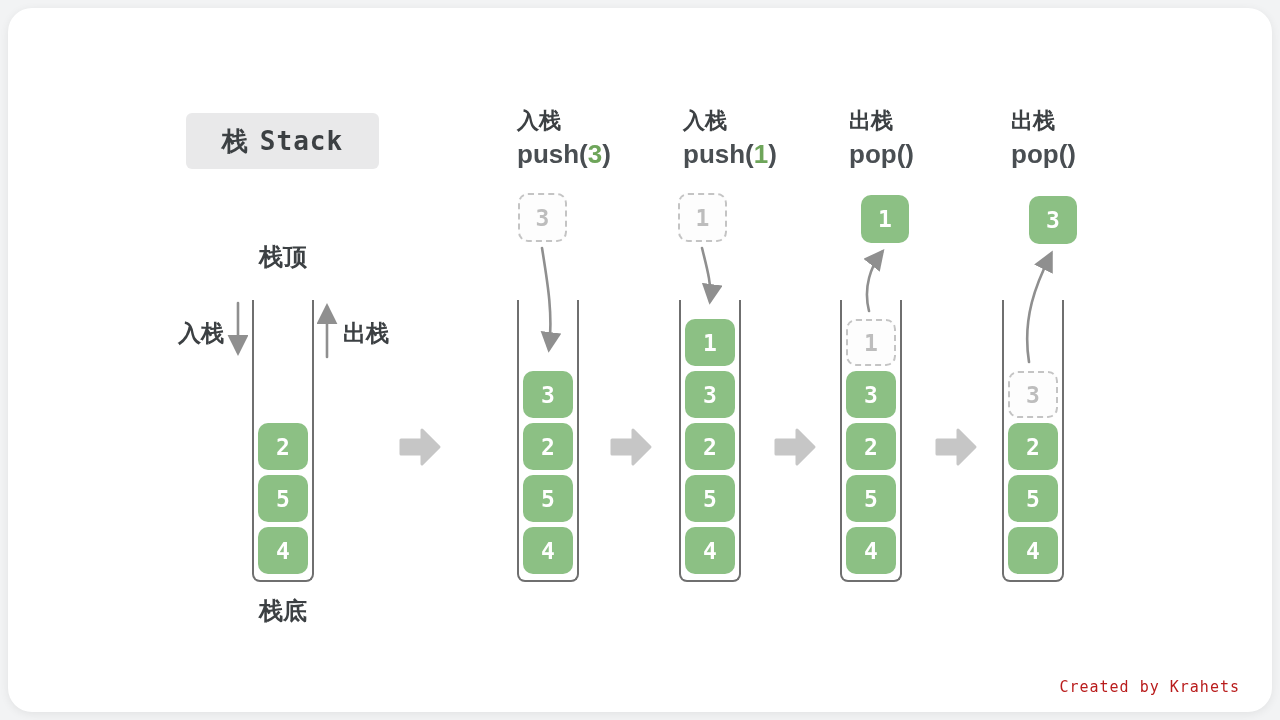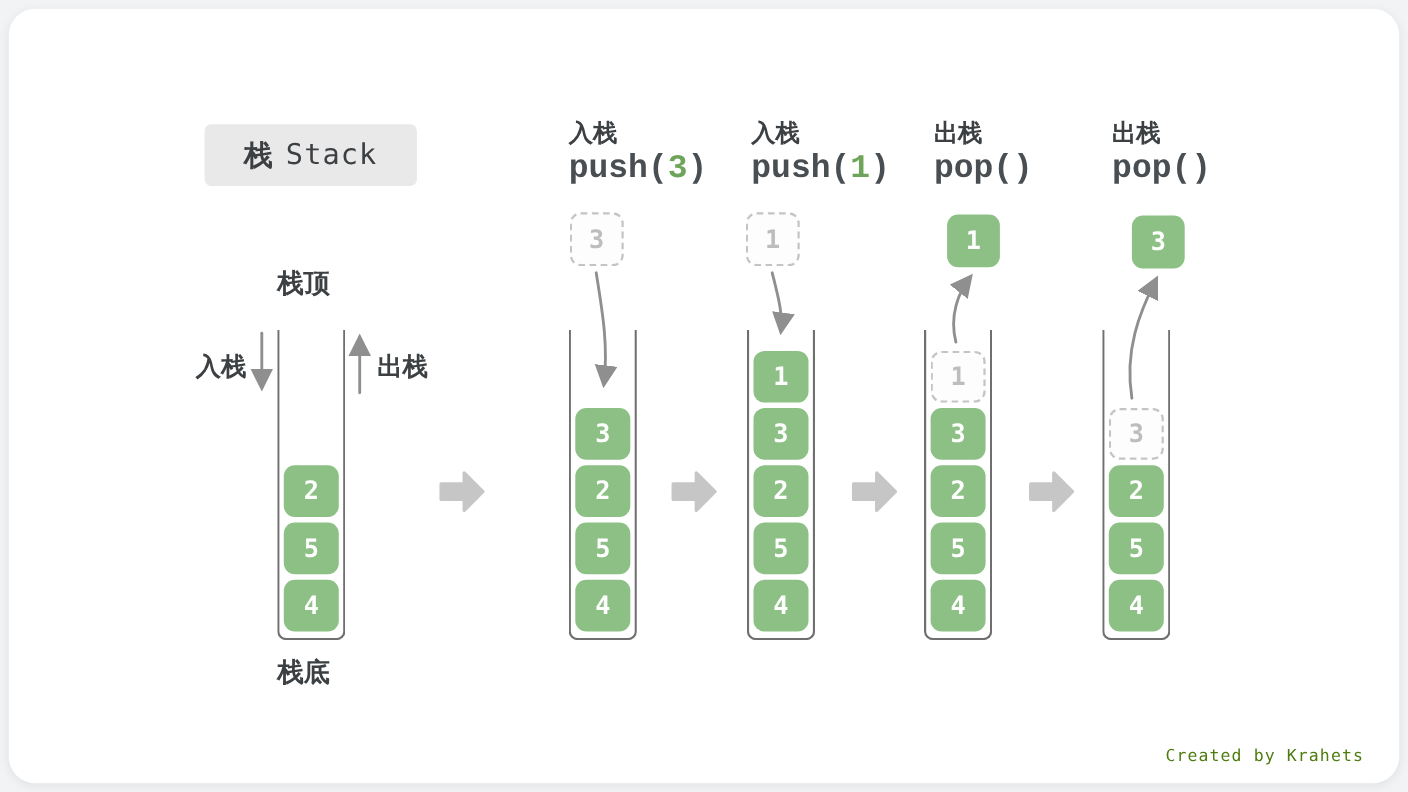--- a/index.html
+++ b/index.html
@@ -23,27 +23,27 @@
   .title-box {
     left: 186px; top: 113px;
     width: 193px; height: 56px;
     background: #e9e9ea;
     border-radius: 6px;
     display: flex; align-items: center; justify-content: center;
     color: #3c4043;
     font-size: 26px;
   }
   .title-zh { font-weight: 700; margin-right: 12px; }
-  .title-en { font-family: "DejaVu Sans Mono", monospace; font-weight: 400; letter-spacing: 1px; }
+  .title-en { font-family: "DejaVu Sans Mono", monospace; font-weight: 700; letter-spacing: 1px; }
 
   .col-hdr { top: 106px; color: #3c4043; }
   .col-hdr .op { font-size: 22px; font-weight: 700; line-height: 30px; }
   .col-hdr .code {
-    font-family: Liberation Mono, monospace;
-    font-size: 30px; line-height: 36px; font-weight: 600; color: #494e52;
+    font-family: Liberation Sans, sans-serif;
+    font-size: 26px; line-height: 36px; font-weight: 600; color: #494e52;
   }
   .col-hdr .code .arg { color: #6ea55a; font-weight: 700; }
 
   .stack-frame {
     top: 300px;
     width: 62px; height: 282px;
     border-left: 2px solid #6f6f6f;
     border-right: 2px solid #6f6f6f;
     border-bottom: 2px solid #6f6f6f;
     border-bottom-left-radius: 8px;
@@ -83,26 +83,26 @@
     width: 48px; height: 48px;
     background: #8cc084;
     border-radius: 10px;
     color: #ffffff;
     font-family: "DejaVu Sans Mono", monospace;
     font-size: 23px; font-weight: 700;
     display: flex; align-items: center; justify-content: center;
   }
 
   .side-label { font-size: 23px; font-weight: 700; color: #3c4043; }
-  .frame-label { font-size: 24px; font-weight: 700; color: #3c4043; width: 62px; text-align: left; }
+  .frame-label { font-size: 24px; font-weight: 700; color: #3c4043; width: 62px; text-align: center; }
 
   .footer-credit {
     right: 40px; bottom: 24px;
     font-family: "DejaVu Sans Mono", monospace;
-    font-size: 15px; color: #4d7c0f; letter-spacing: 1px;
+    font-size: 15px; color: #b91c1c; letter-spacing: 1px;
   }
   svg.overlay { position: absolute; left: 0; top: 0; pointer-events: none; }
 </style>
 </head>
 <body>
 
 <div class="card"></div>
 
 <div class="abs title-box">
   <span class="title-zh">栈</span>

